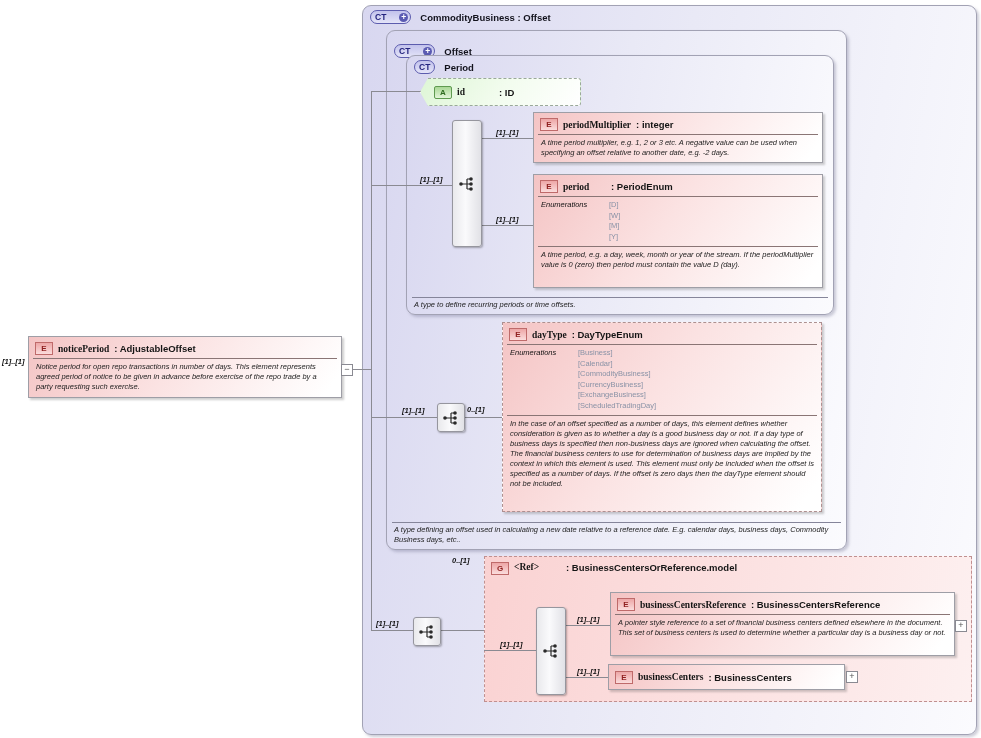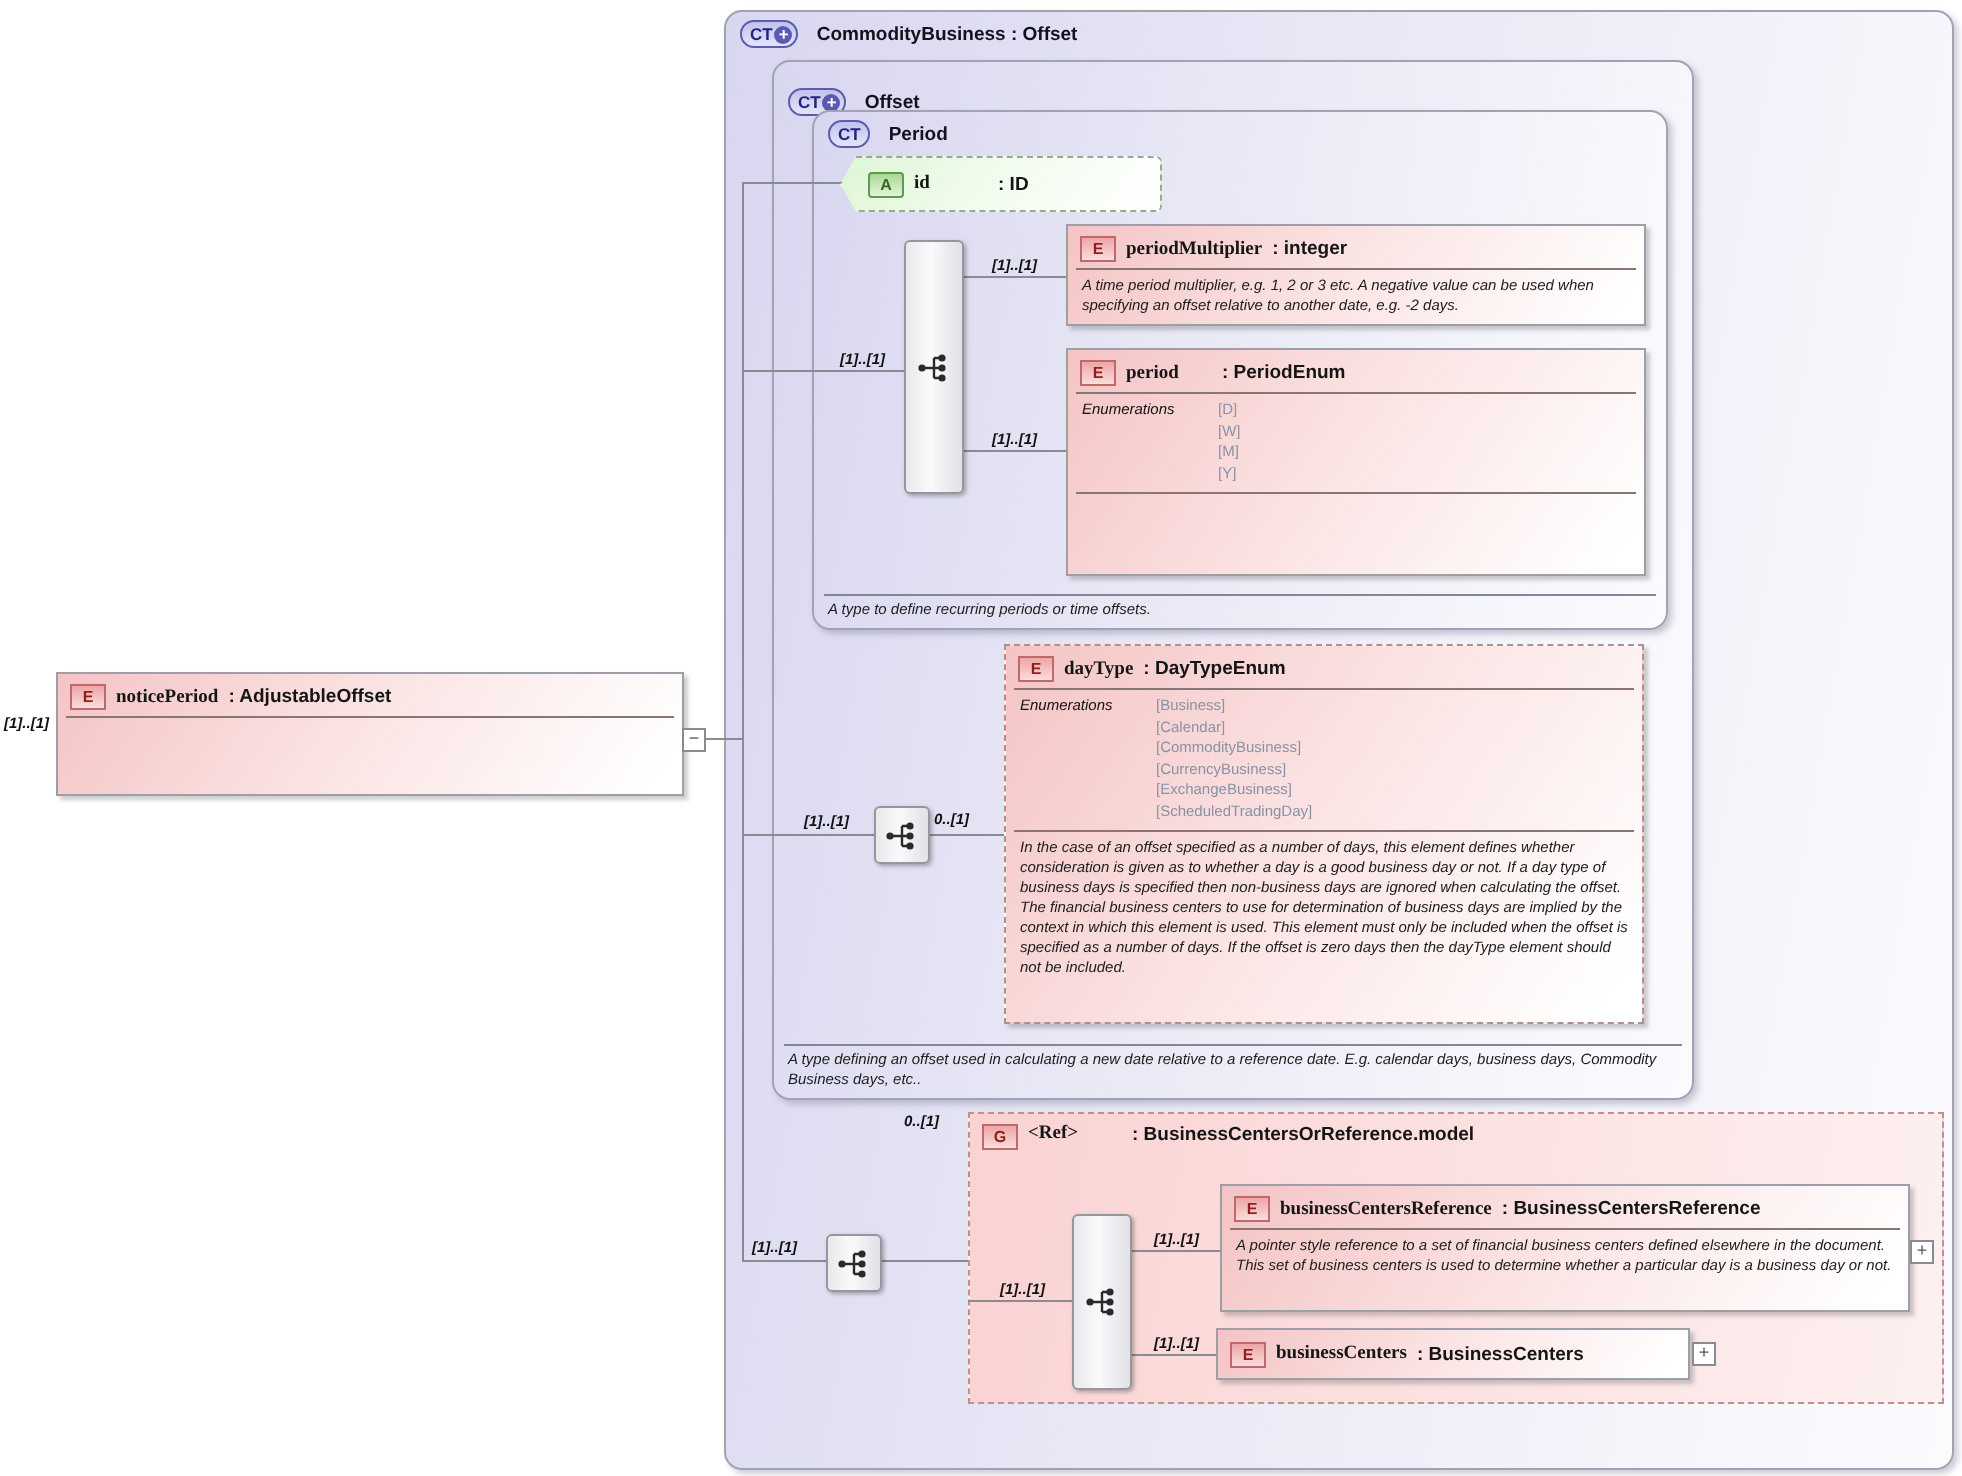--- a/index.html
+++ b/index.html
@@ -33,21 +33,21 @@
   .enum-label{font-size:7.5px;font-style:italic;color:#111;width:60px;flex:none;}
   .enum-vals{font-size:7.5px;color:#8992a6;white-space:pre-line;line-height:10.5px;}
 
   
   .badge{display:inline-flex;align-items:center;justify-content:center;width:16px;height:11px;
          font-size:8px;font-weight:bold;border:1px solid;flex:none;}
   .badge-e{border-color:#bf6a6a;background:linear-gradient(to bottom,#eda6a6,#fbdcdc);color:#8f1f1f;}
   .badge-a{border-color:#5f9a50;background:linear-gradient(to bottom,#a9d895,#e3f5d9);color:#2f6a20;border-radius:2px;}
   .badge-ct{display:inline-flex;align-items:center;border-radius:7px;height:12px;padding:0 2px 0 4px;
             border:1px solid #5c5cae;background:linear-gradient(to bottom,#c2c2ec,#e4e4f8);
-            color:#23237e;font-size:8.5px;font-weight:bold;gap:1px;flex:none;}
+            color:#23237e;font-size:8.5px;font-weight:bold;gap:13px;flex:none;}
   .plus-dot{width:9px;height:9px;border-radius:50%;background:#5a5ab2;color:#fff;
             font-size:8.5px;line-height:8px;text-align:center;font-weight:bold;}
 
   
   .attr{position:absolute;display:flex;align-items:center;gap:5px;padding-left:13px;
         border:1px dashed #9aa89a;border-radius:3px;
         background:linear-gradient(125deg,#def6d6 0%,#f2fcee 50%,#ffffff 100%);
         clip-path:polygon(8px 0,100% 0,100% 100%,8px 100%,0 50%);}
 
   
@@ -164,20 +164,21 @@
     </svg>
   </div>
 
   <div class="ebox" style="left:28px;top:336px;width:312px;min-height:60px;">
     <div class="ehead">
       <span class="badge badge-e">E</span>
       <span class="ename">noticePeriod</span>
       <span class="etype">: AdjustableOffset</span>
     </div>
     <div class="sep"></div>
+    <div class="enote">Notice period for open repo transactions in number of days. This element represents agreed period of notice to be given in advance before exercise of the repo trade by a party requesting such exercise.</div>
   </div>
 
   <div class="attr" style="left:420px;top:78px;width:146px;height:26px;">
     <span class="badge badge-a">A</span>
     <span class="ename" style="min-width:37px;">id</span>
     <span class="etype">: ID</span>
   </div>
 
   <div class="ebox" style="left:533px;top:112px;width:288px;min-height:47px;">
     <div class="ehead">
@@ -197,20 +198,21 @@
     </div>
     <div class="sep"></div>
     <div class="enums">
       <span class="enum-label">Enumerations</span>
       <span class="enum-vals">[D]
 [W]
 [M]
 [Y]</span>
     </div>
     <div class="sep"></div>
+    <div class="enote">A time period, e.g. a day, week, month or year of the stream. If the periodMultiplier value is 0 (zero) then period must contain the value D (day).</div>
   </div>
 
   <div class="ebox dashed" style="left:502px;top:322px;width:318px;min-height:188px;">
     <div class="ehead">
       <span class="badge badge-e">E</span>
       <span class="ename">dayType</span>
       <span class="etype">: DayTypeEnum</span>
     </div>
     <div class="sep"></div>
     <div class="enums">

